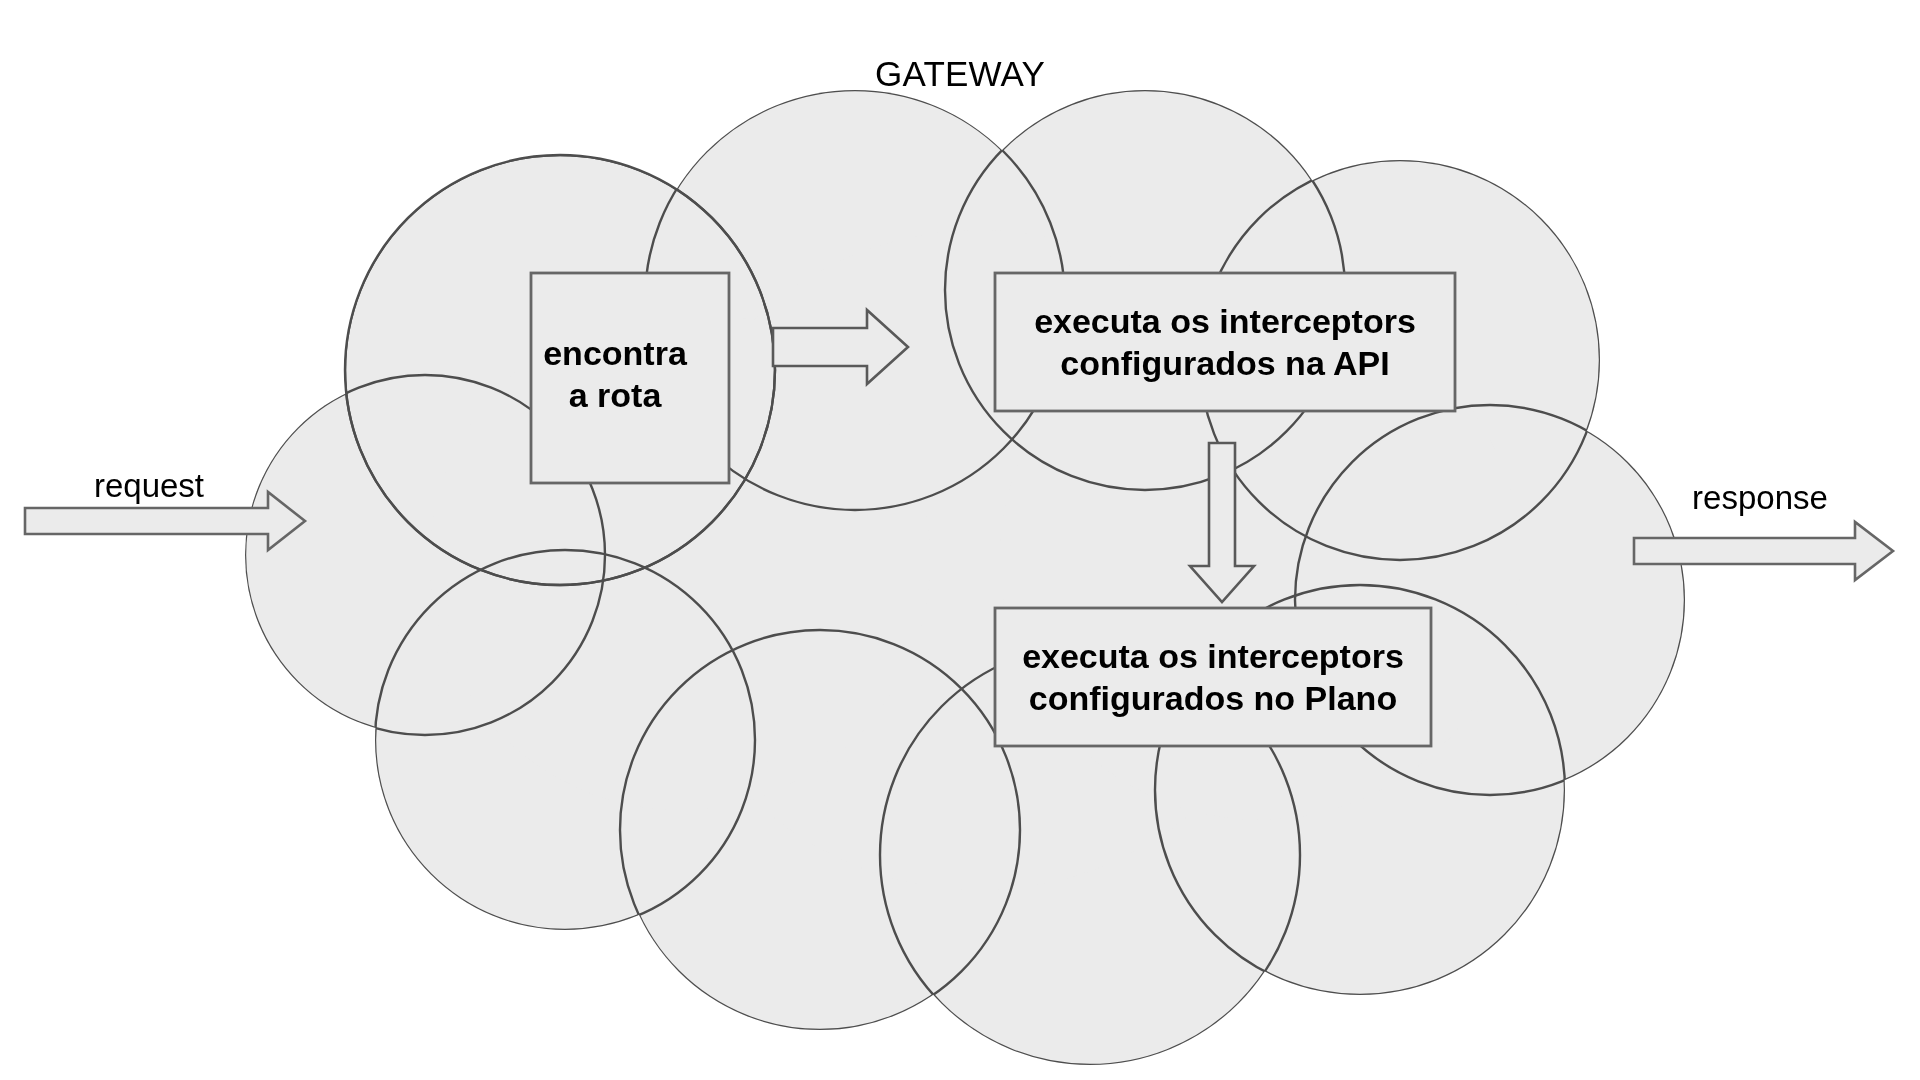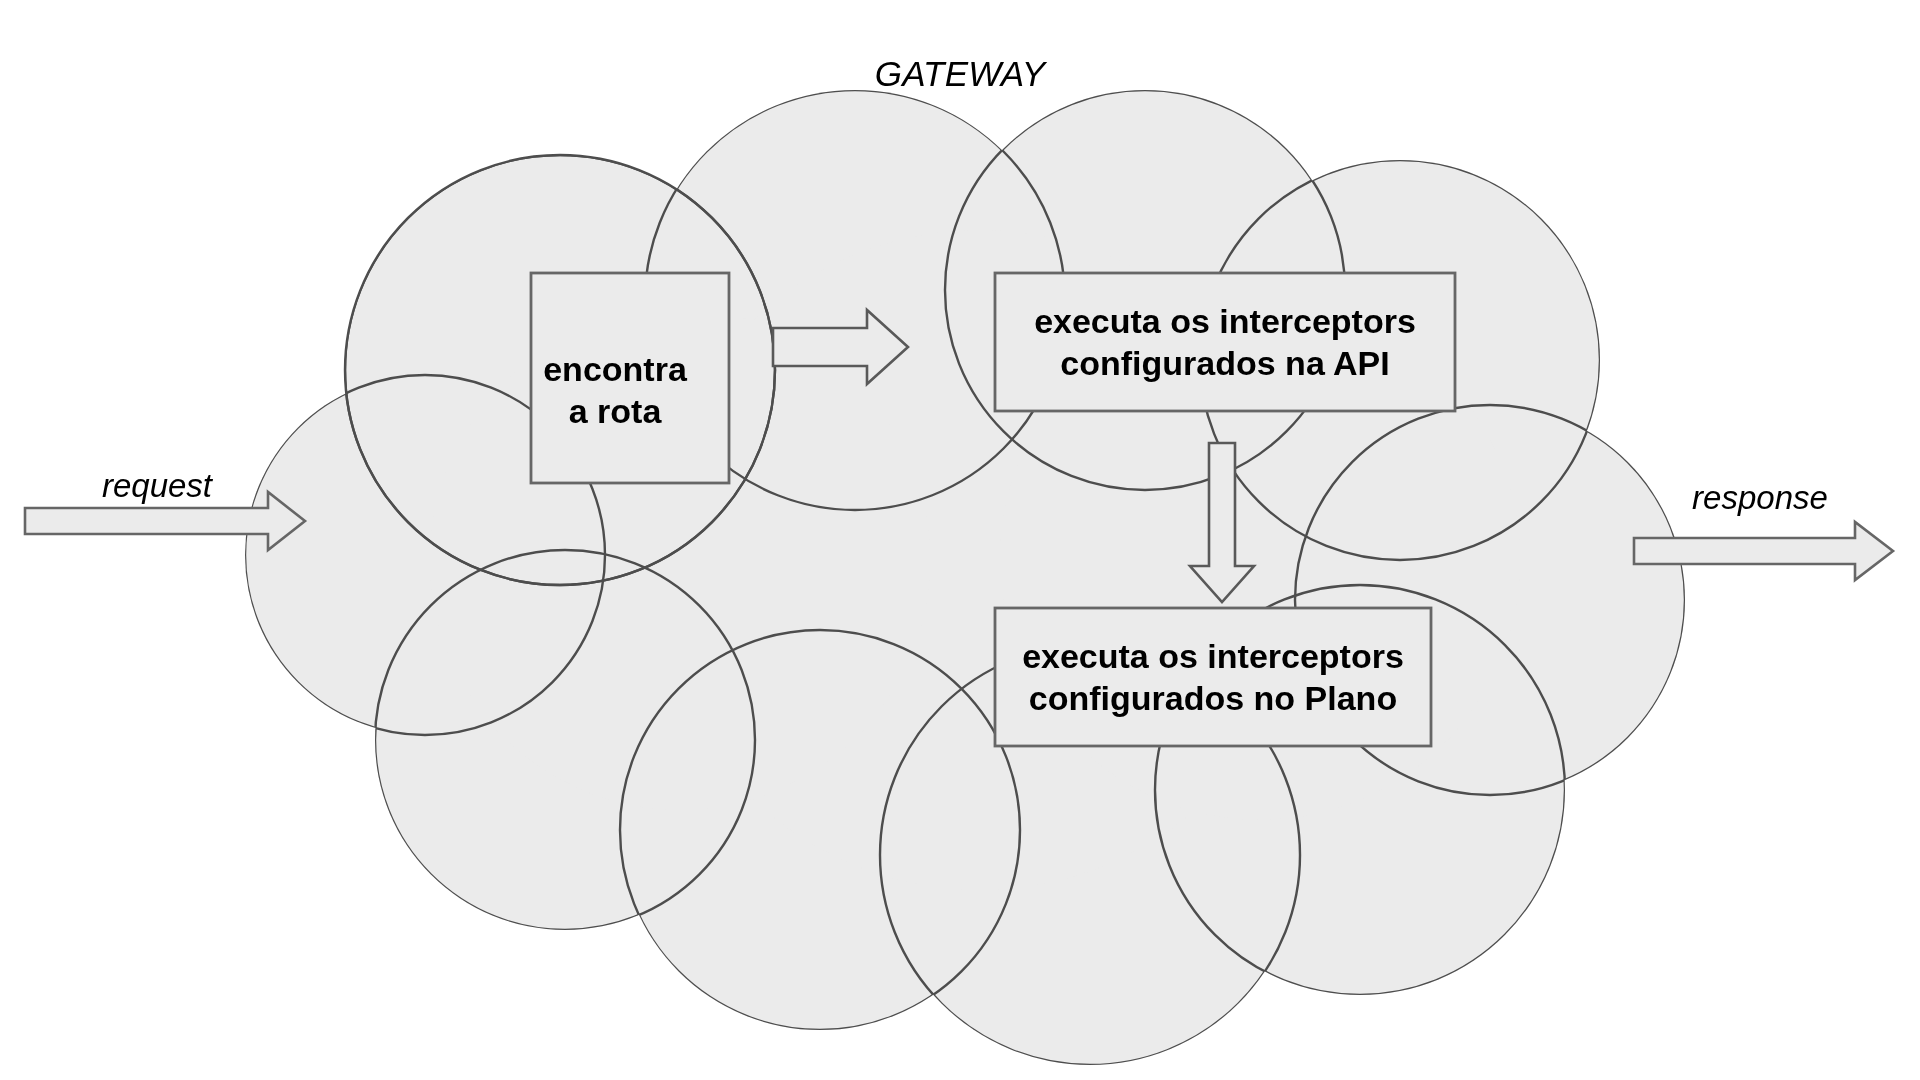--- a/index.html
+++ b/index.html
@@ -34,34 +34,33 @@
     display: block;
   }
 
   
   .txt {
     position: absolute;
     text-align: center;
     line-height: 1.22;
     white-space: pre-line;
     color: #000;
-    font-style: italic;
     -webkit-font-smoothing: antialiased;
   }
 
   #gateway-title {
     left: 760px;
     top: 53px;
     width: 400px;
     font-size: 35px;
     letter-spacing: 0.2px;
   }
 
   #request-label {
-    left: 27px;
+    left: 19px;
     top: 466px;
     width: 260px;
     font-size: 33px;
   }
 
   #response-label {
     left: 1630px;
     top: 478px;
     width: 260px;
     font-size: 33px;
@@ -75,21 +74,21 @@
     text-align: center;
     white-space: pre-line;
     line-height: 1.25;
     font-size: 34px;
     color: #000;
     font-weight: bold;
   }
 
   #box-find-route-label {
     left: 532px;
-    top: 286px;
+    top: 270px;
     width: 166px;
     height: 208px;
   }
 
   #box-api-interceptors-label {
     left: 997px;
     top: 274px;
     width: 456px;
     height: 136px;
   }

